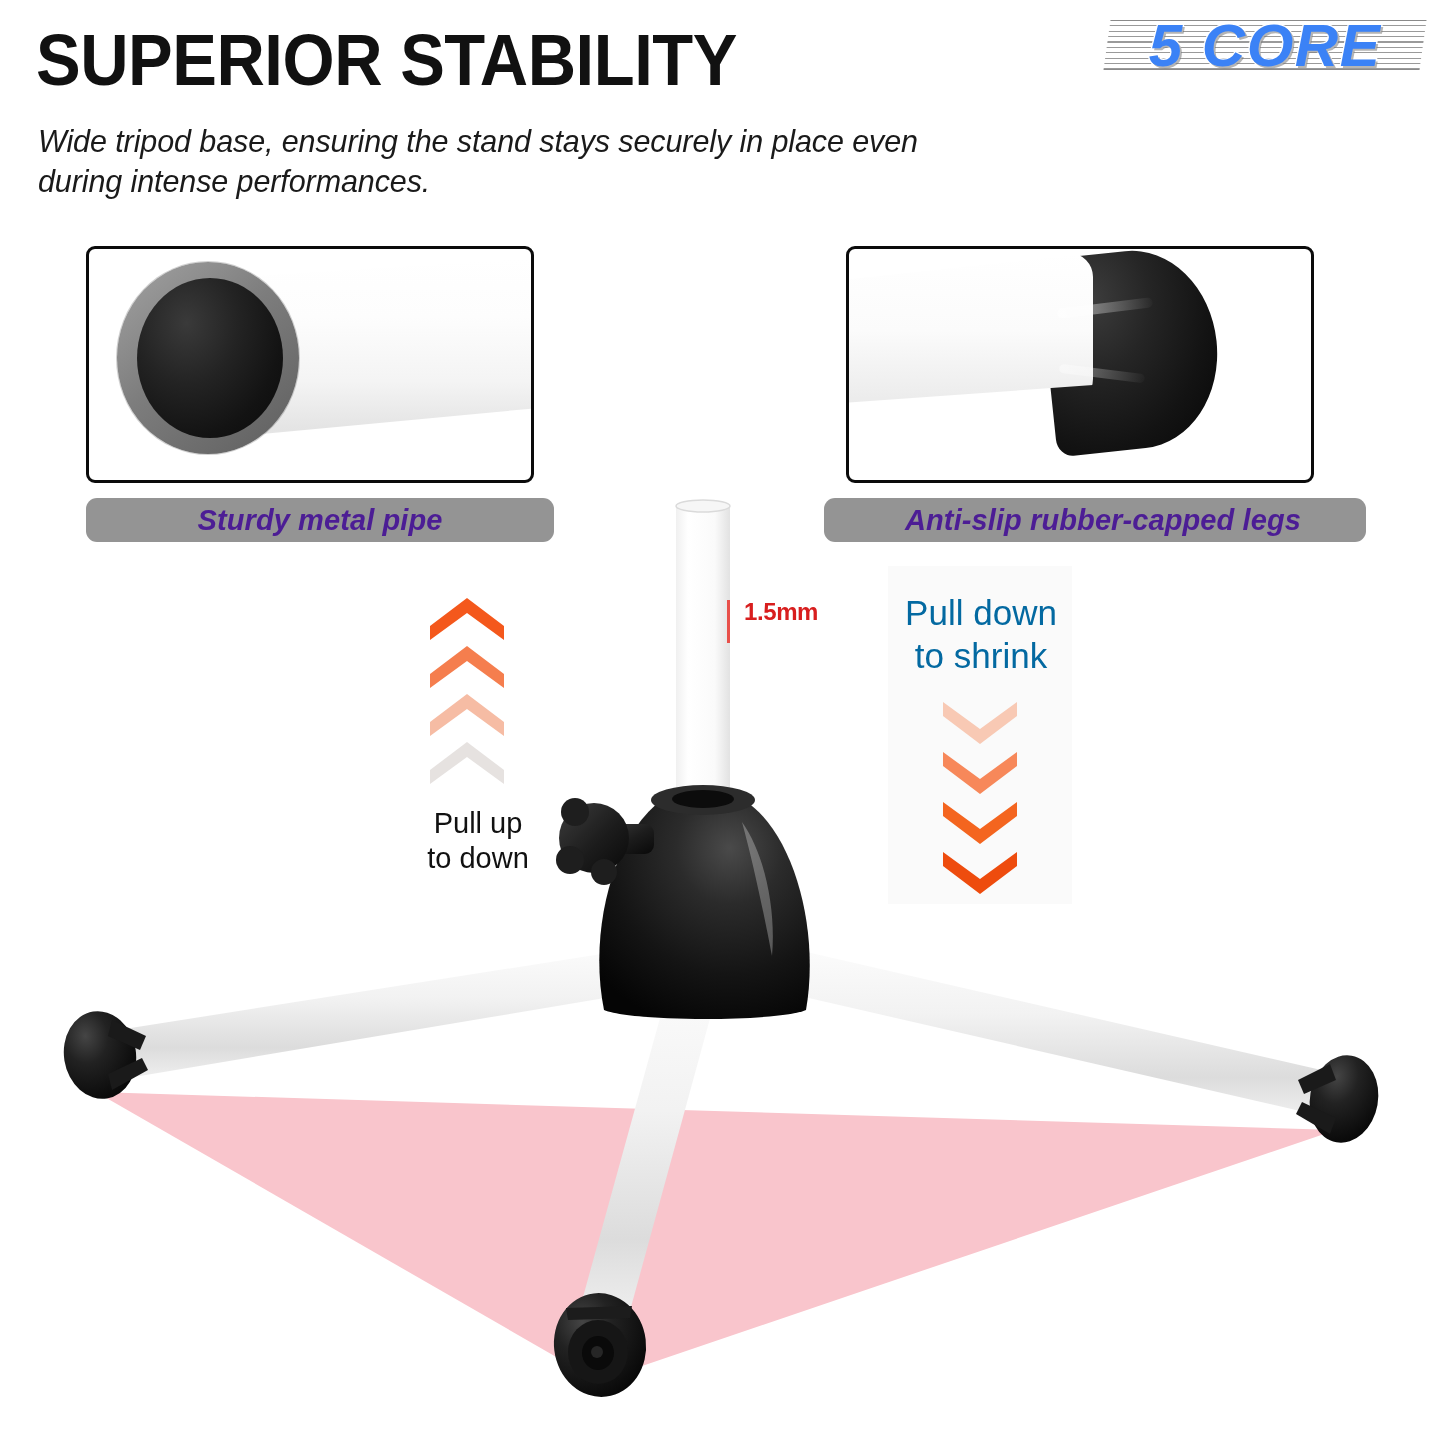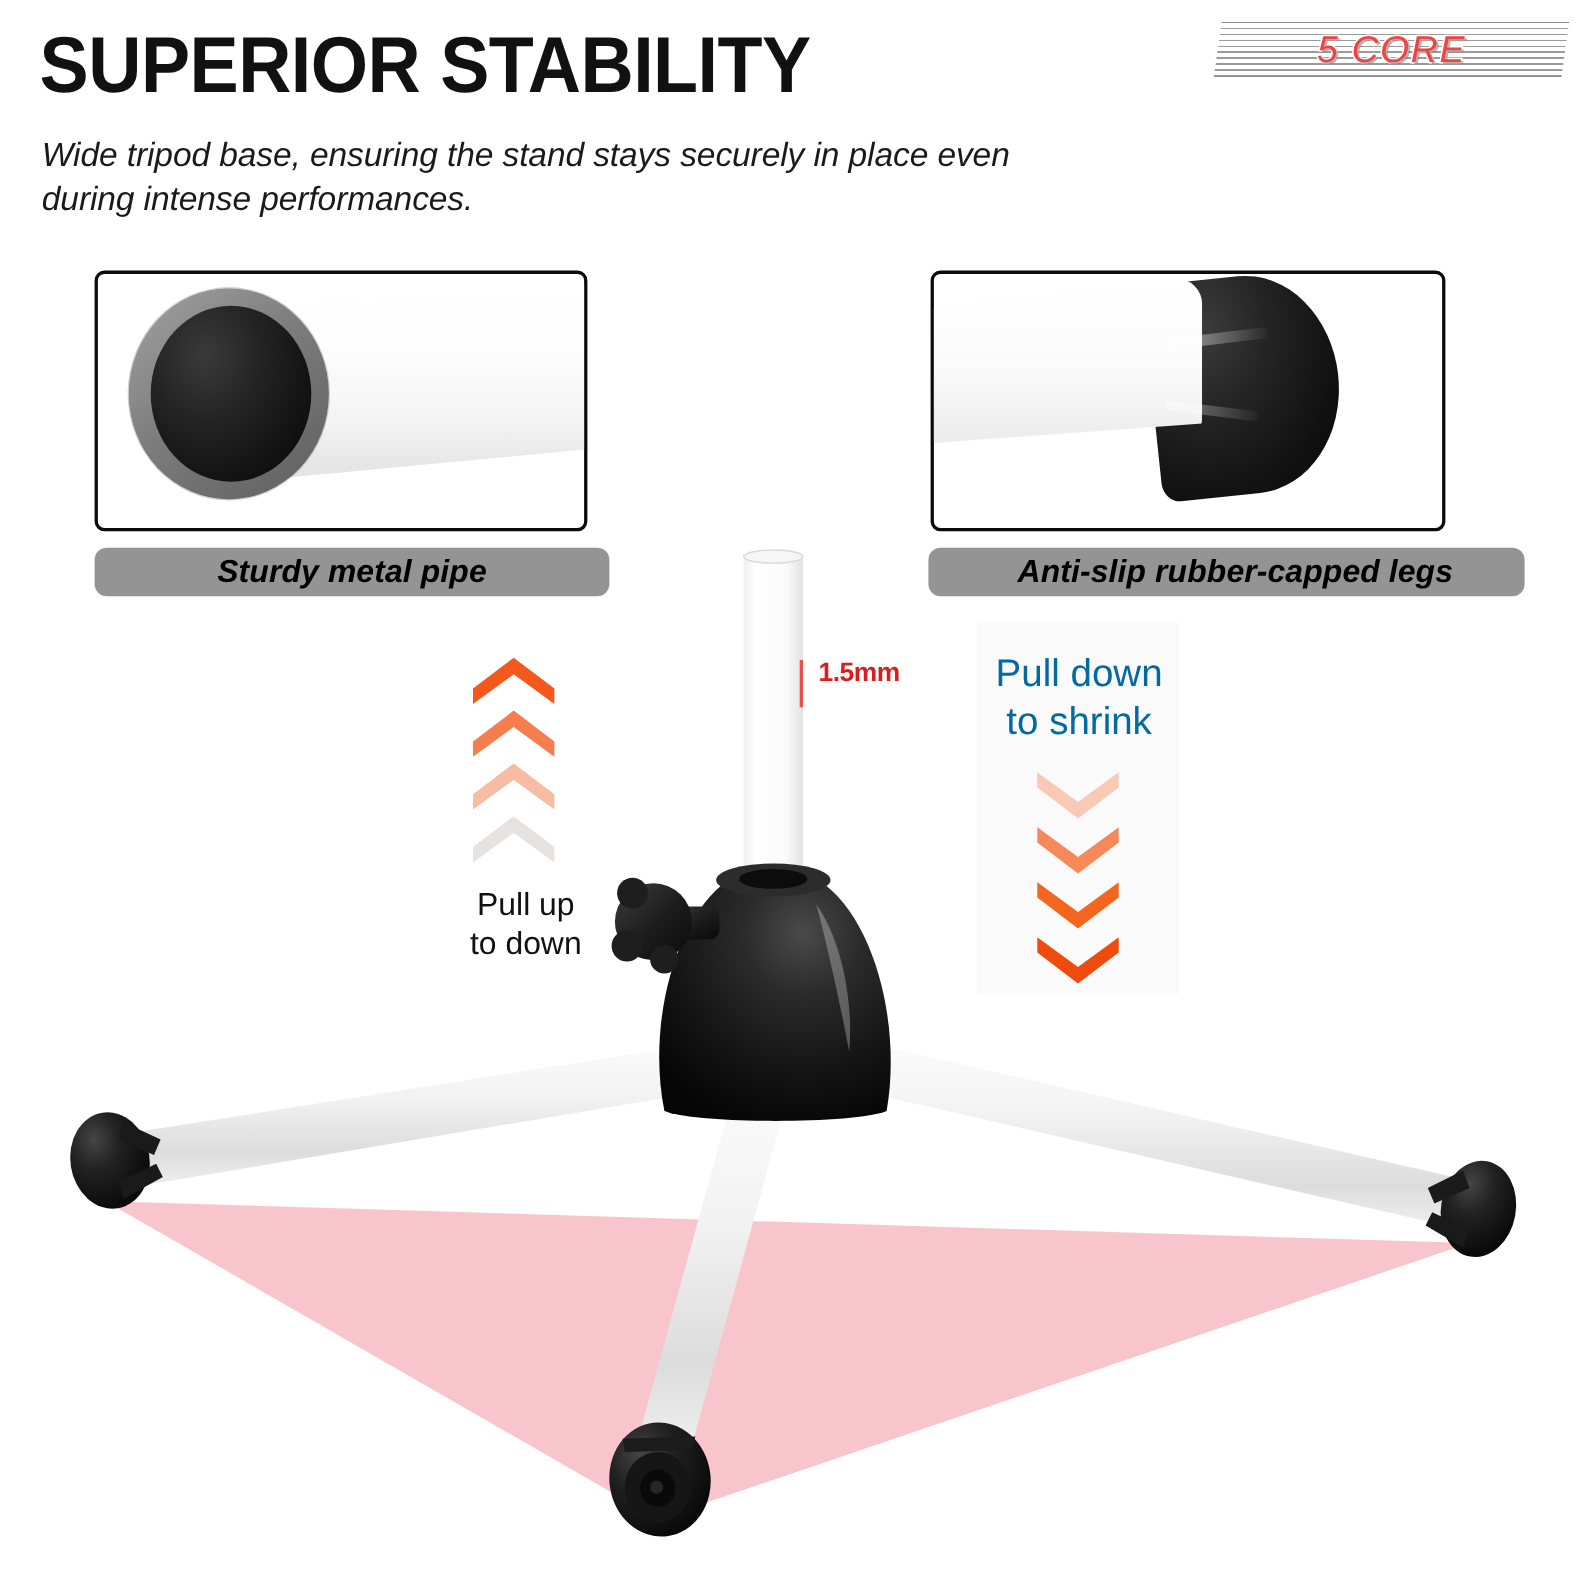--- a/index.html
+++ b/index.html
@@ -73,24 +73,24 @@
     border-top: 1.5px solid #8a8a8a;
     border-bottom: 1.5px solid #8a8a8a;
   }
   #logo .wordmark {
     position: absolute;
     left: 0; top: 0;
     width: 328px; height: 74px;
     display: flex;
     align-items: center;
     justify-content: center;
-    font-size: 34px;
-    font-weight: 400;
+    font-size: 60px;
+    font-weight: 700;
     font-style: italic;
-    color: #ef4444;
+    color: #3b82f6;
     letter-spacing: 1.5px;
     -webkit-text-stroke: 2.6px #ffffff;
     paint-order: stroke fill;
     text-shadow: 2px 2px 0 rgba(120,120,120,0.55);
     white-space: nowrap;
   }
 
   
   .photo-frame {
     position: absolute;
@@ -175,32 +175,32 @@
     background: linear-gradient(90deg, rgba(255,255,255,0.42), rgba(255,255,255,0.02));
     transform: rotate(7deg);
     border-radius: 6px;
   }
 
   
   .pill {
     position: absolute;
     background: #949494;
     border-radius: 11px;
-    color: #000000;
+    color: #4c1d95;
     font-size: 29px;
     font-style: italic;
     font-weight: 600;
     display: flex;
     align-items: center;
     justify-content: center;
     letter-spacing: 0.1px;
     white-space: nowrap;
   }
   #pill-pipe   { left: 86px;  top: 498px; width: 468px; height: 44px; }
-  #pill-rubber { left: 844px; top: 498px; width: 542px; height: 44px; padding-left: 16px; }
+  #pill-rubber { left: 824px; top: 498px; width: 542px; height: 44px; padding-left: 16px; }
 
   
   #mm-tick {
     position: absolute;
     left: 727px;
     top: 600px;
     width: 3px;
     height: 43px;
     background: #e8504a;
   }

